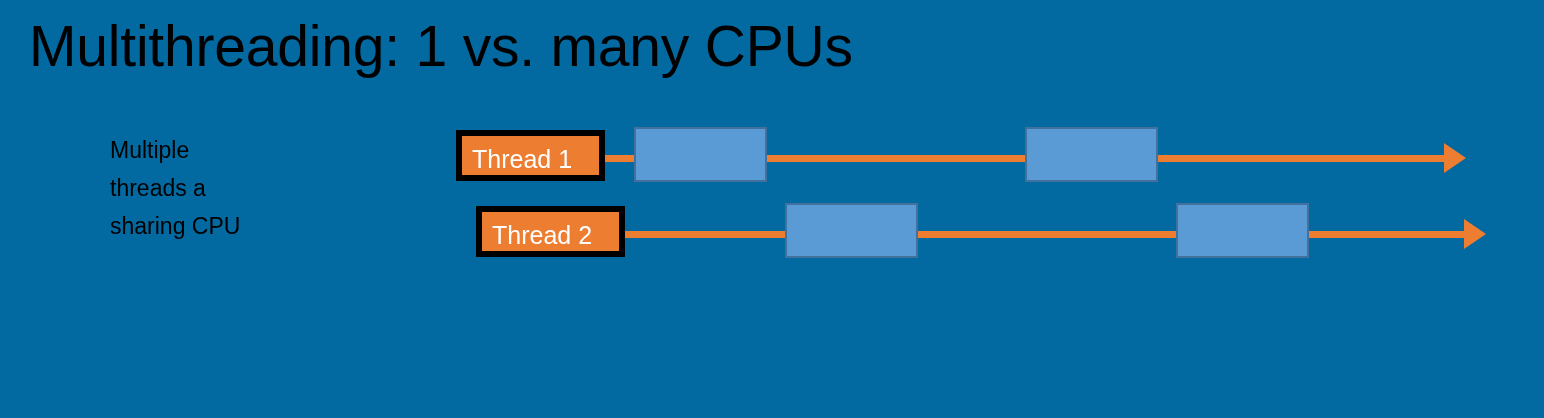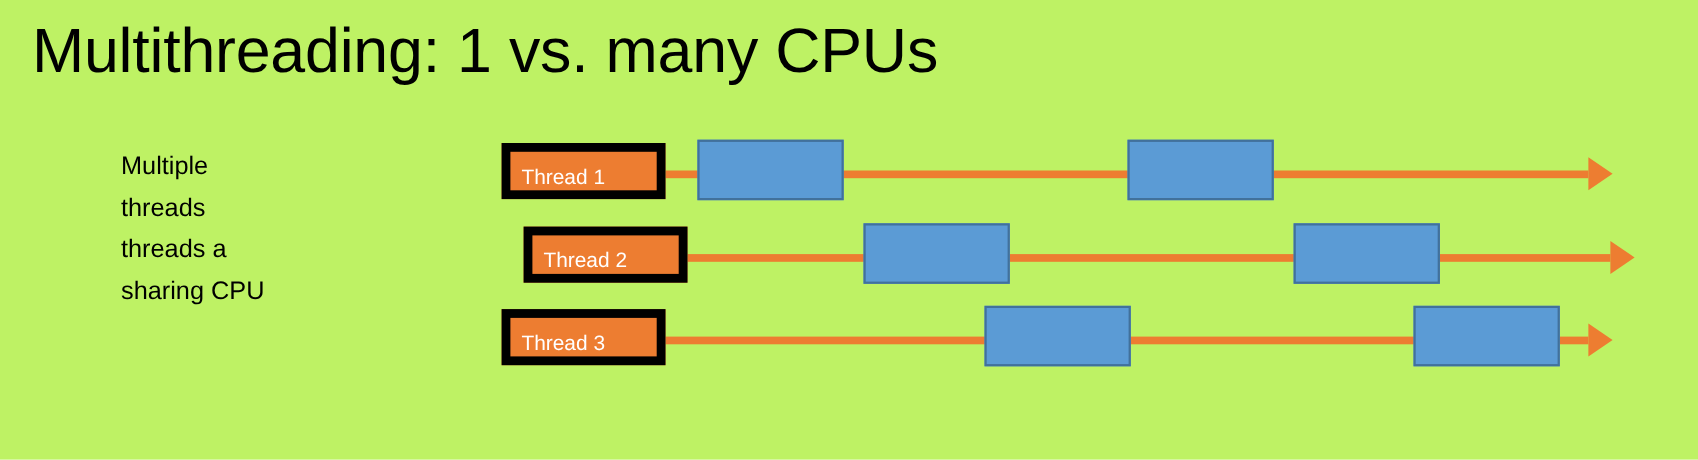--- a/index.html
+++ b/index.html
@@ -13,21 +13,21 @@
     position: relative;
     overflow: hidden;
     font-family: "DejaVu Sans", "Liberation Sans", sans-serif;
   }
   #slide {
     position: absolute;
     left: 0;
     top: 0;
     width: 1544px;
     height: 418px;
-    background: #bef264;
+    background: #0369a1;
   }
   #slide-title {
     position: absolute;
     left: 29px;
     top: 10px;
     width: 1300px;
     font-family: "Liberation Sans", "DejaVu Sans", sans-serif;
     font-size: 57px;
     font-weight: 400;
     line-height: 72px;
@@ -79,24 +79,24 @@
     border-left: 22px solid #ED7D31;
   }
   .thread-label {
     position: absolute;
     left: 456px;
     top: 0px;
     width: 149px;
     height: 51px;
     box-sizing: border-box;
     background: #ED7D31;
-    border: 8px solid #000000;
+    border: 6px solid #000000;
     color: #ffffff;
     font-family: "Liberation Sans", "DejaVu Sans", sans-serif;
-    font-size: 19px;
+    font-size: 25px;
     line-height: 47px;
     text-align: left;
     padding-left: 10px;
     white-space: nowrap;
     overflow: hidden;
   }
   .burst-block {
     position: absolute;
     top: -3px;
     width: 133px;
@@ -108,21 +108,20 @@
 </style>
 </head>
 <body>
 
 <div id="slide">
 
   <div id="slide-title">Multithreading: 1 vs. many CPUs</div>
 
   <div id="body-text">
     <span class="line">Multiple</span>
-    <span class="line">threads</span>
     <span class="line">threads a</span>
     <span class="line">sharing CPU</span>
   </div>
 
   <div id="diagram">
 
     <div class="thread-row" style="top:130px;">
       <div class="timeline-line" style="left:605px; width:839px;"></div>
       <div class="timeline-arrowhead" style="left:1444px;"></div>
       <div class="burst-block" style="left:634px;"></div>
@@ -131,22 +130,15 @@
     </div>
 
     <div class="thread-row" style="top:206px;margin-left:20px;">
       <div class="timeline-line" style="left:605px; width:839px;"></div>
       <div class="timeline-arrowhead" style="left:1444px;"></div>
       <div class="burst-block" style="left:765px;"></div>
       <div class="burst-block" style="left:1156px;"></div>
       <div class="thread-label">Thread 2</div>
     </div>
 
-    <div class="thread-row" style="top:281px;">
-      <div class="timeline-line" style="left:605px; width:839px;"></div>
-      <div class="timeline-arrowhead" style="left:1444px;"></div>
-      <div class="burst-block" style="left:895px;"></div>
-      <div class="burst-block" style="left:1285px;"></div>
-      <div class="thread-label">Thread 3</div>
-    </div>
 
   </div>
 </div>
 
 </body></html>

